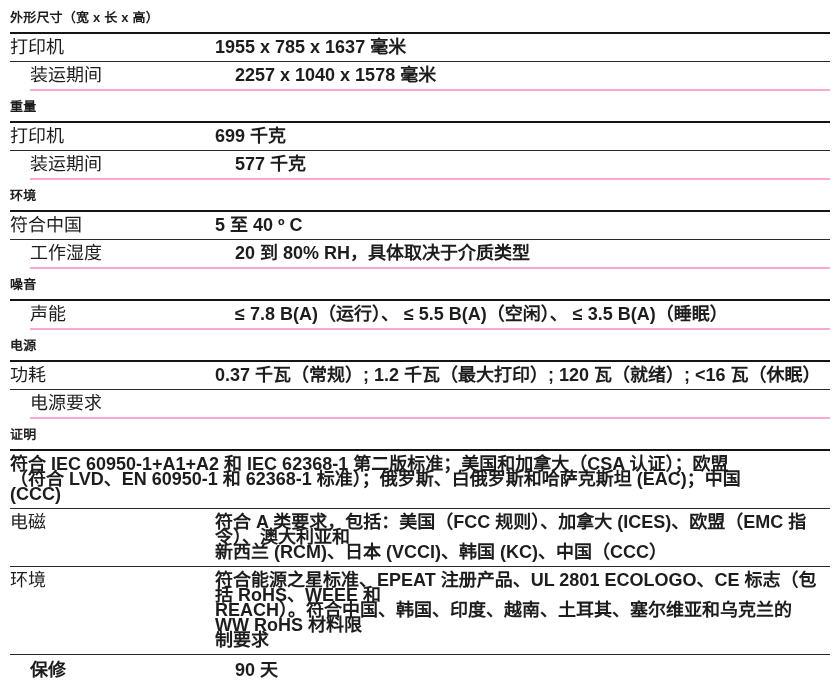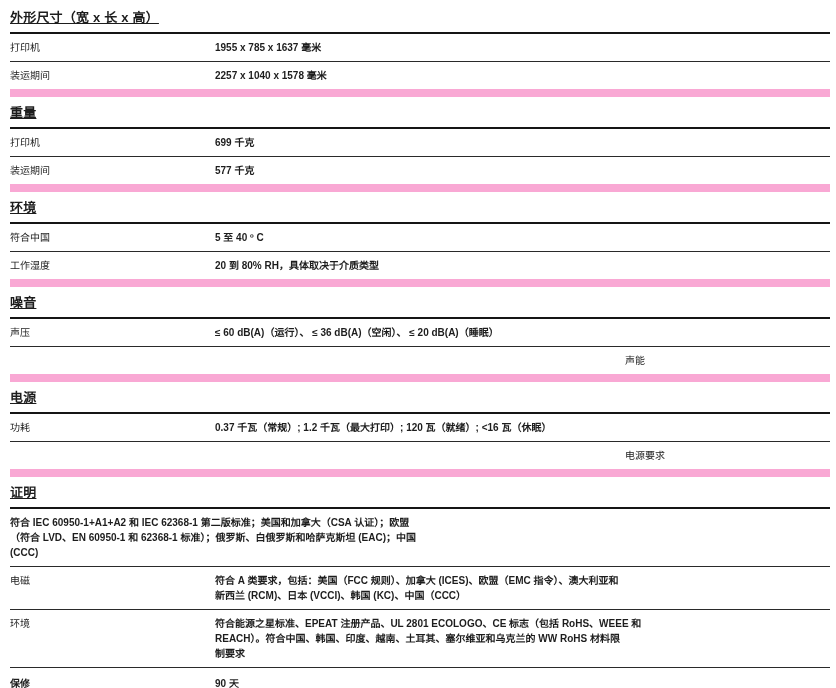--- a/index.html
+++ b/index.html
@@ -15,32 +15,30 @@
     left: 10px; top: 9px;
     width: 820px;
   }
   .sec-header {
     font-weight: bold;
     font-size: 13px;
     line-height: 16px;
     padding: 8px 0 6px 0;
     border-bottom: 2px solid #151515;
     letter-spacing: 0.2px;
-    text-decoration: underline;
   }
   .sec-header.first { padding-top: 1px; }
   .row {
     display: flex;
     align-items: stretch;
-    font-size: 10px;
+    font-size: 18px;
     line-height: 15px;
     border-bottom: 1px solid #2a2a2a;
-    justify-content: flex-end;
   }
-  .row.thick { border-bottom: 8px solid #f9a8d4; }
+  .row.thick { border-bottom: 2px solid #f9a8d4; margin-left: 20px; }
   .row .label {
     flex: 0 0 205px;
     padding: 6px 10px 6px 0;
   }
   .row .value {
     flex: 1 1 auto;
     padding: 6px 4px 6px 0;
     white-space: pre-wrap;
     font-weight: bold;
   }
@@ -76,26 +74,23 @@
   <div class="row">
     <div class="label">符合中国</div>
     <div class="value">5 至 40 º C</div>
   </div>
   <div class="row thick">
     <div class="label">工作湿度</div>
     <div class="value">20 到 80% RH，具体取决于介质类型</div>
   </div>
 
   <div class="sec-header">噪音</div>
-  <div class="row">
-    <div class="label">声压</div>
-    <div class="value">≤ 60 dB(A)（运行）、 ≤ 36 dB(A)（空闲）、 ≤ 20 dB(A)（睡眠）</div>
-  </div>
   <div class="row thick">
     <div class="label">声能</div>
+    <div class="value">≤ 7.8 B(A)（运行）、 ≤ 5.5 B(A)（空闲）、 ≤ 3.5 B(A)（睡眠）</div>
   </div>
 
   <div class="sec-header">电源</div>
   <div class="row">
     <div class="label">功耗</div>
     <div class="value">0.37 千瓦（常规）; 1.2 千瓦（最大打印）; 120 瓦（就绪）; &lt;16 瓦（休眠）</div>
   </div>
   <div class="row thick">
     <div class="label">电源要求</div>
   </div>

